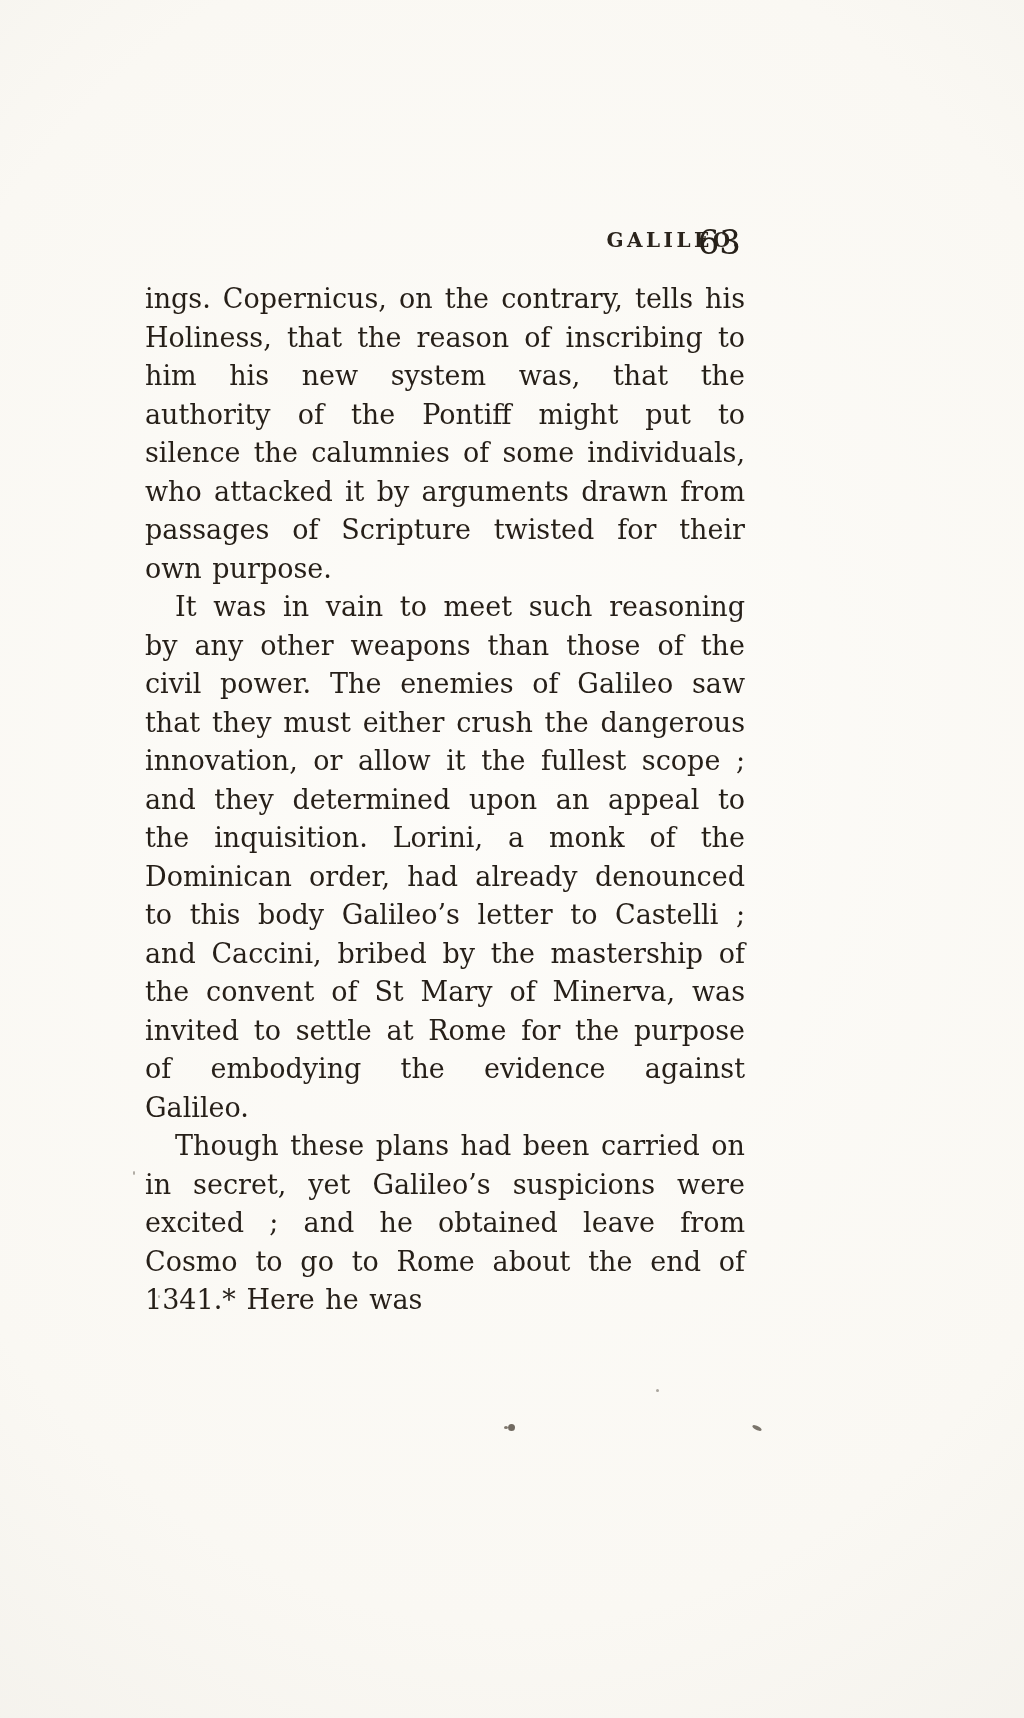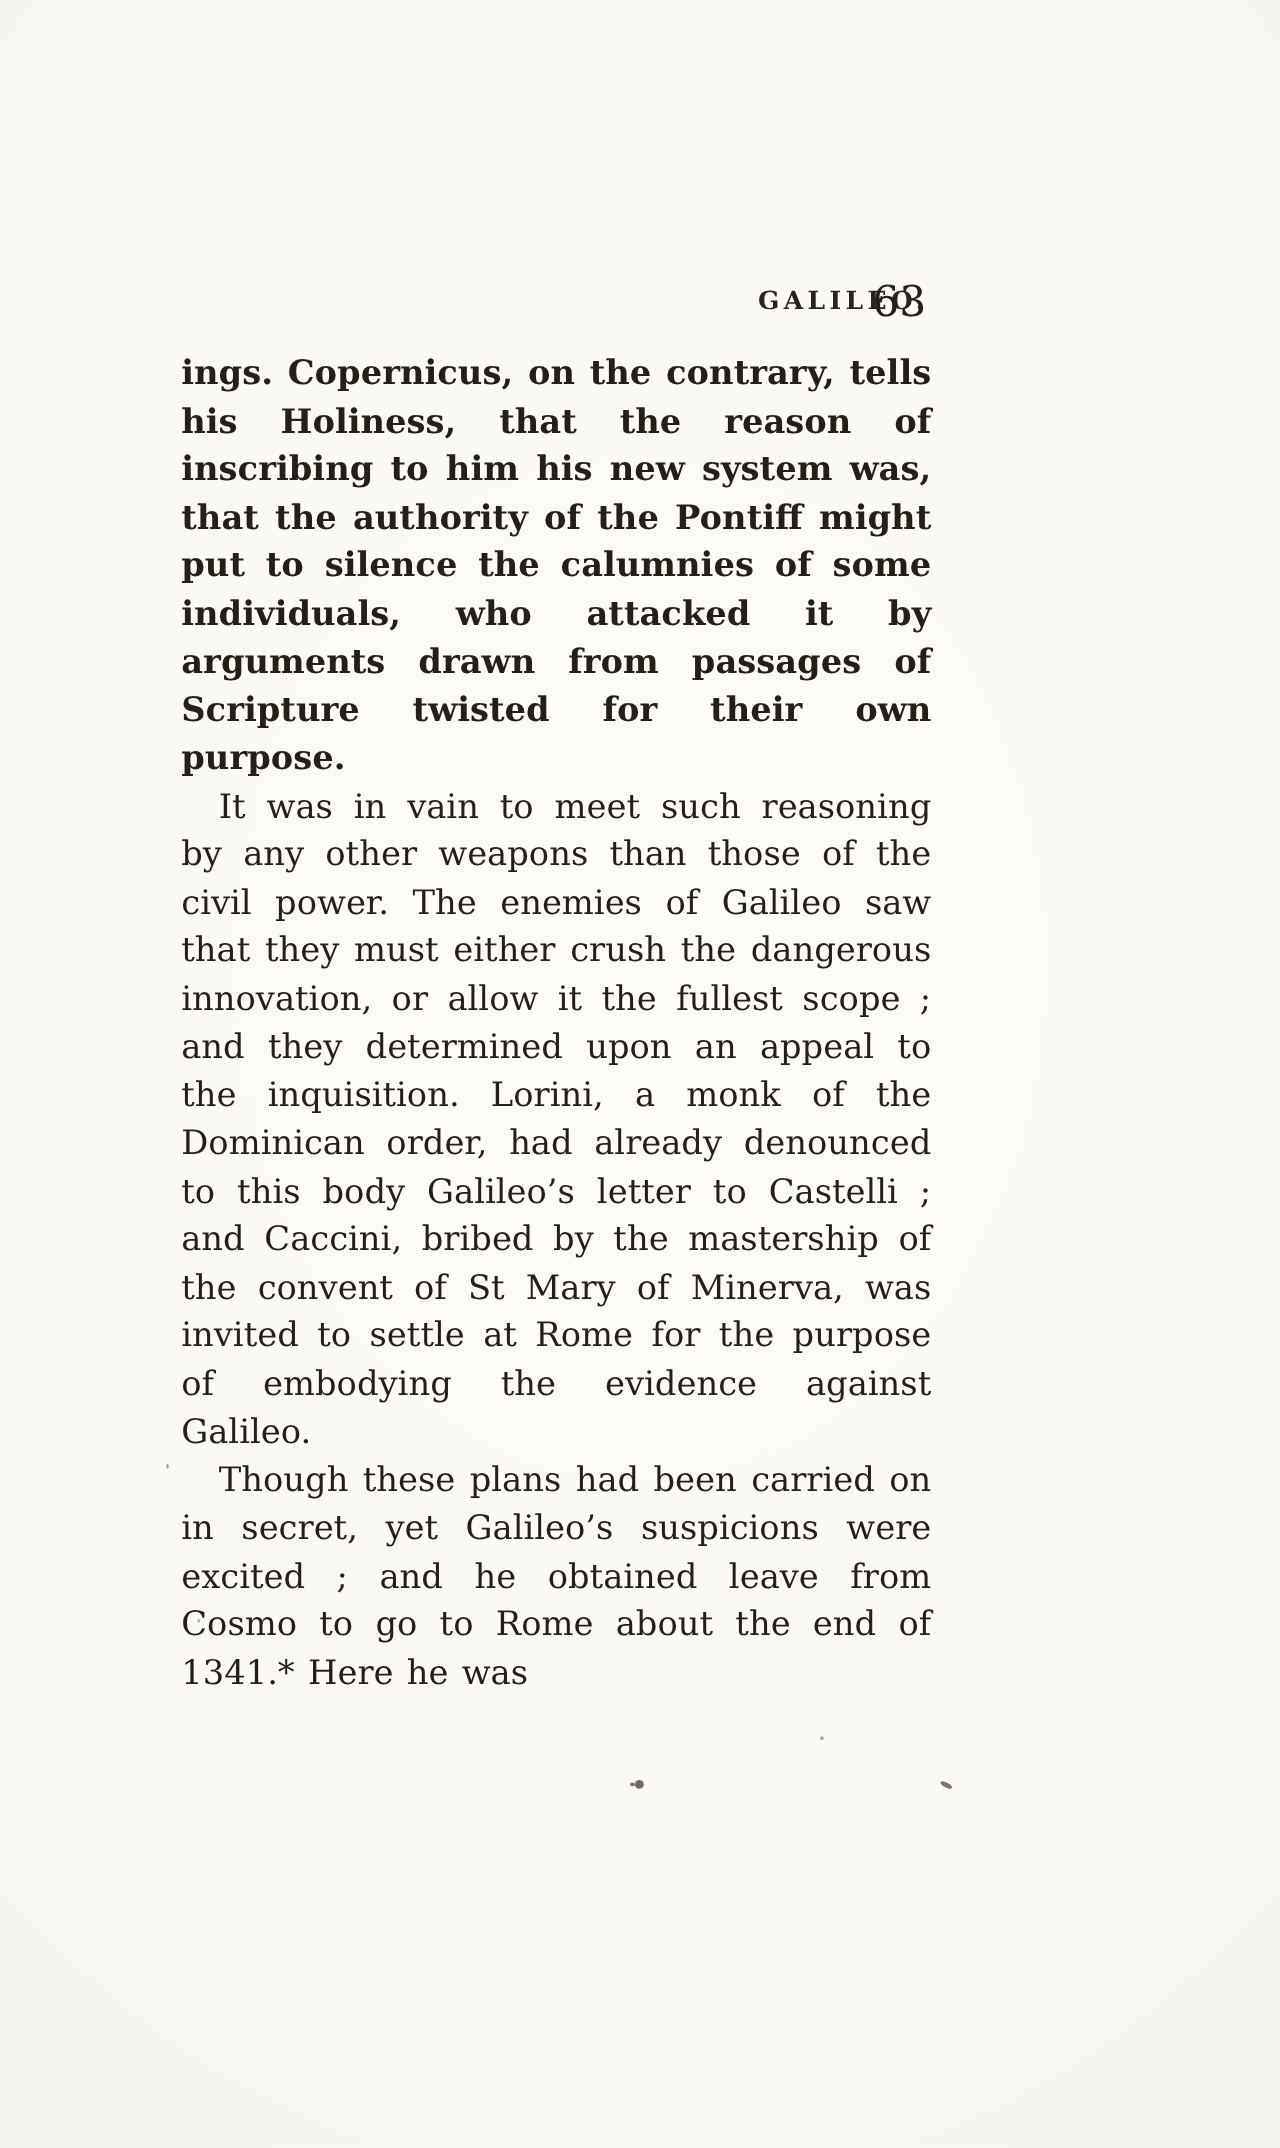--- a/index.html
+++ b/index.html
@@ -56,21 +56,20 @@
     color: #261f18;
     text-rendering: optimizeLegibility;
   }
   .body-text p {
     margin: 0;
     text-indent: 30px;
     word-spacing: 2px;
   }
   .body-text p.continuation {
     text-indent: 0;
-    font-weight: bold;
   }
   .footnote {
     position: absolute;
     top: 1226px;
     left: 145px;
     width: 600px;
     font-size: 21px;
     line-height: 34px;
     text-align: justify;
     text-indent: 28px;

